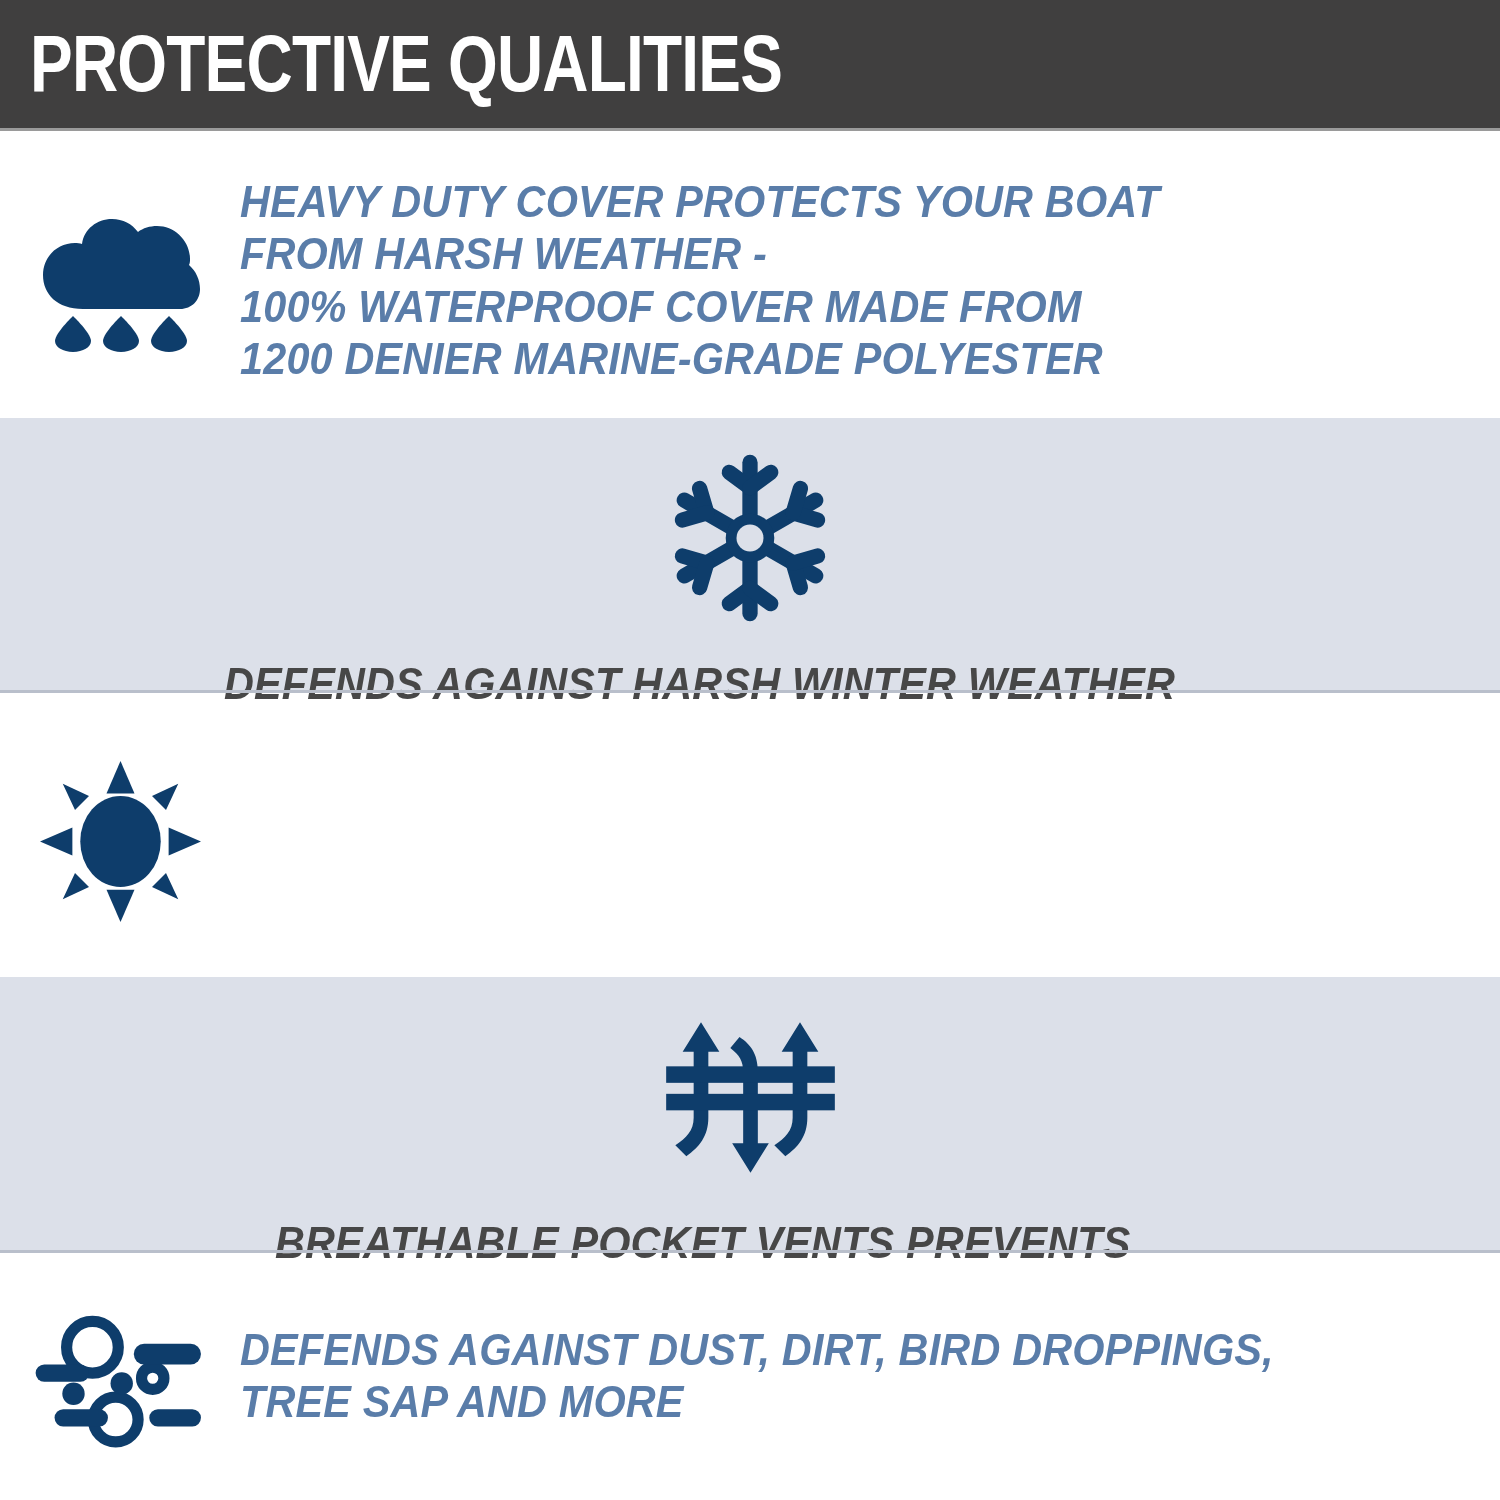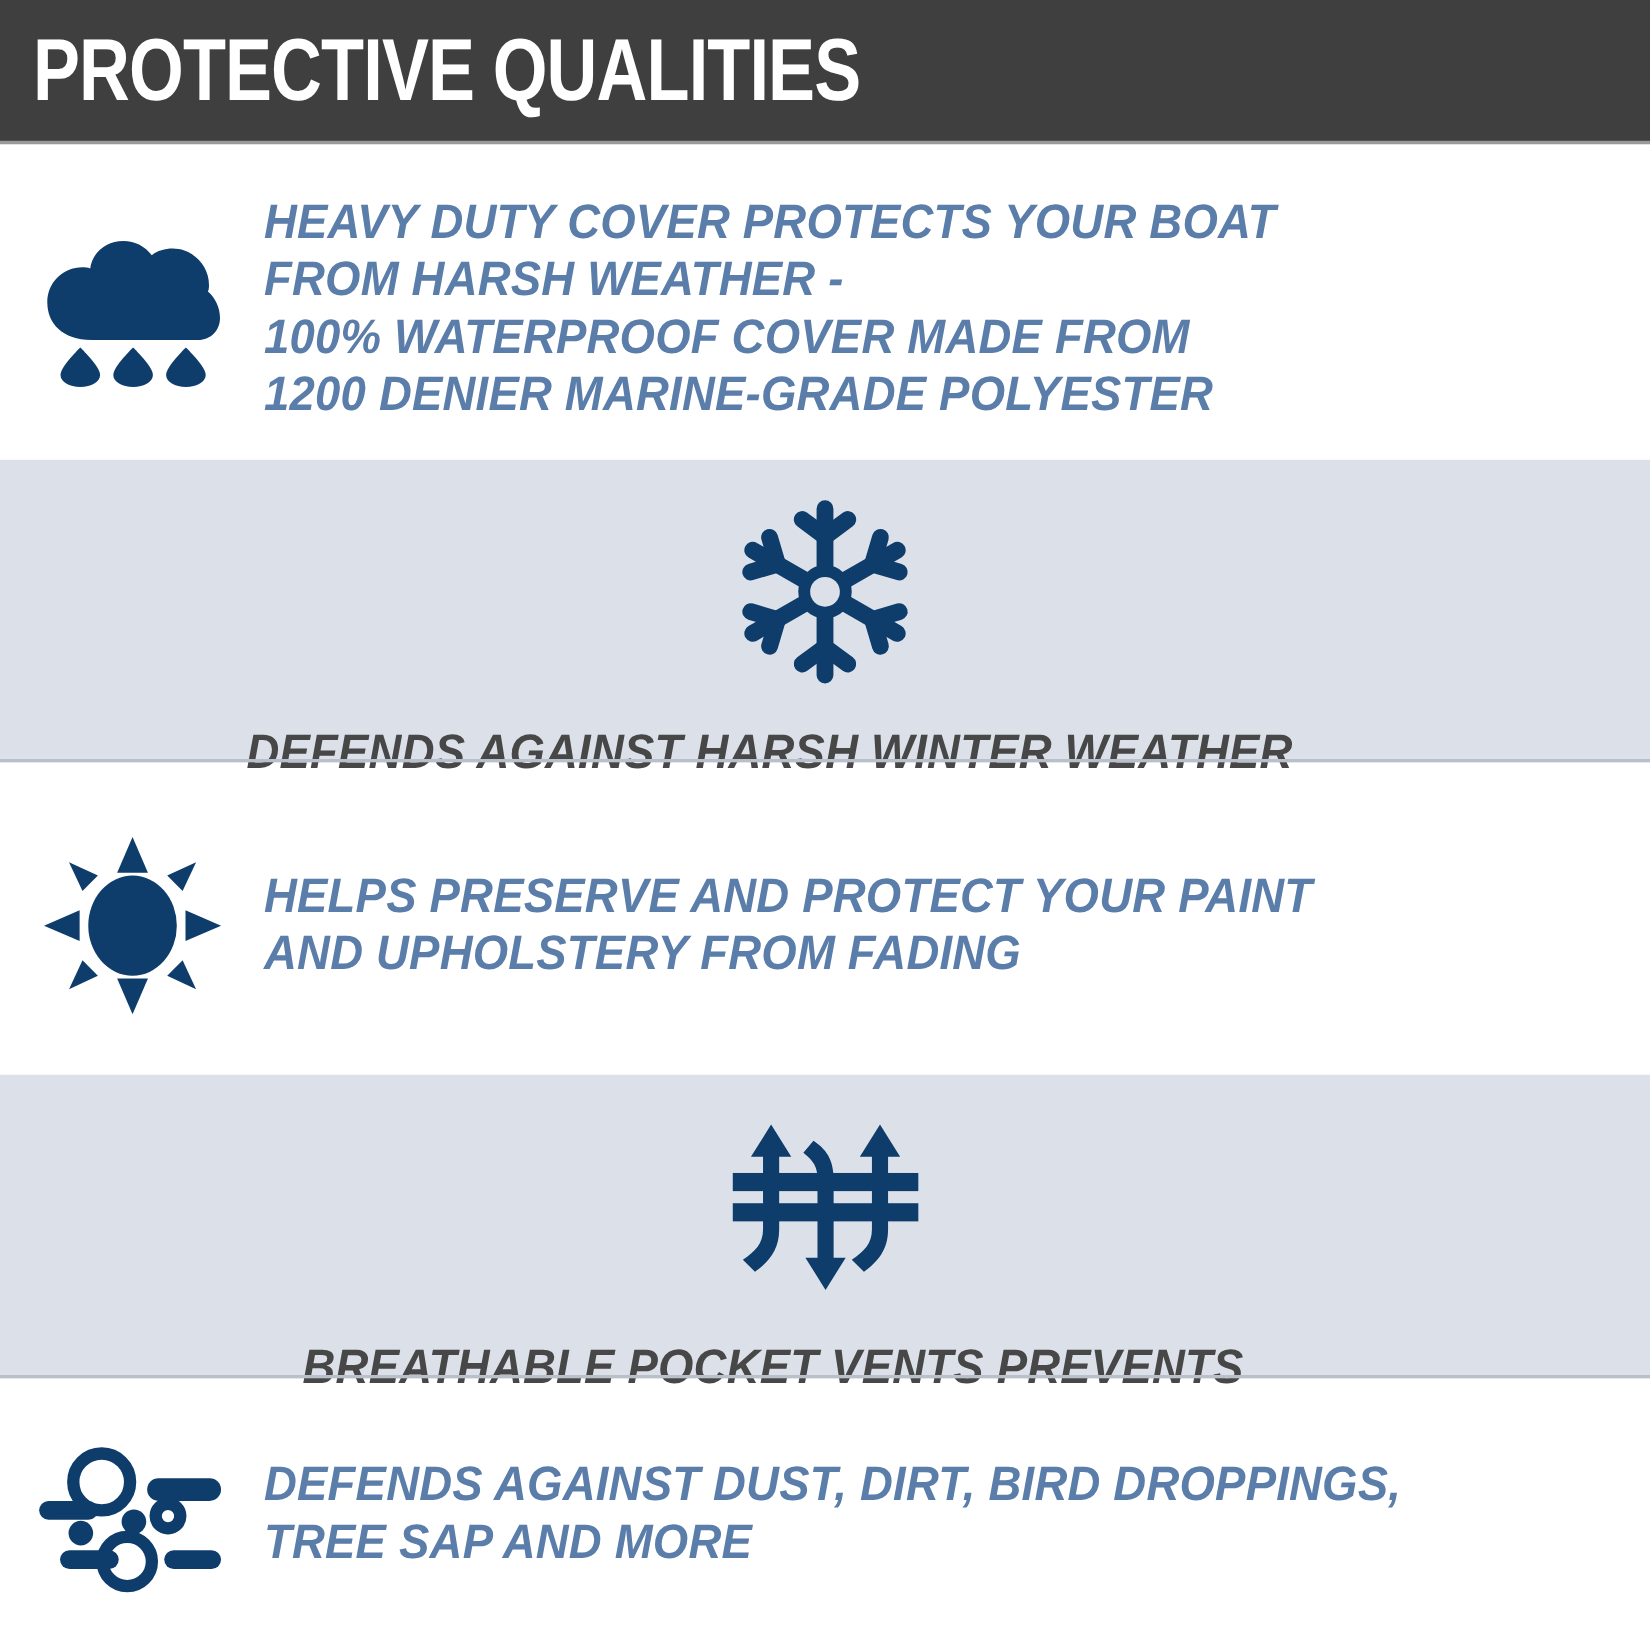--- a/index.html
+++ b/index.html
@@ -167,24 +167,20 @@
             <polygon points="192,100 155,84 155,116"></polygon>
 
             <polygon points="34,34 64,48 48,64"></polygon>
             <polygon points="166,34 152,64 136,48"></polygon>
             <polygon points="34,166 48,136 64,152"></polygon>
             <polygon points="166,166 136,152 152,136"></polygon>
           </g>
         </svg>
       </span>
     </div>
-    <div class="text-cell">
-      <div class="feature-text text-blue">HELPS PRESERVE AND PROTECT YOUR PAINT
-AND UPHOLSTERY FROM FADING</div>
-    </div>
   </div>
 
   <div class="row shaded row-r4">
     <div class="icon-cell">
       <span>
         <svg width="185" height="165" viewBox="0 0 200 180" aria-hidden="true">
           <g fill="#0e3d6b">
 
             <path d="M46 8 L66 40 L54 40 L54 112 C54 132 44 144 30 154 L18 142
                      C30 134 38 126 38 112 L38 40 L26 40 Z"></path>

